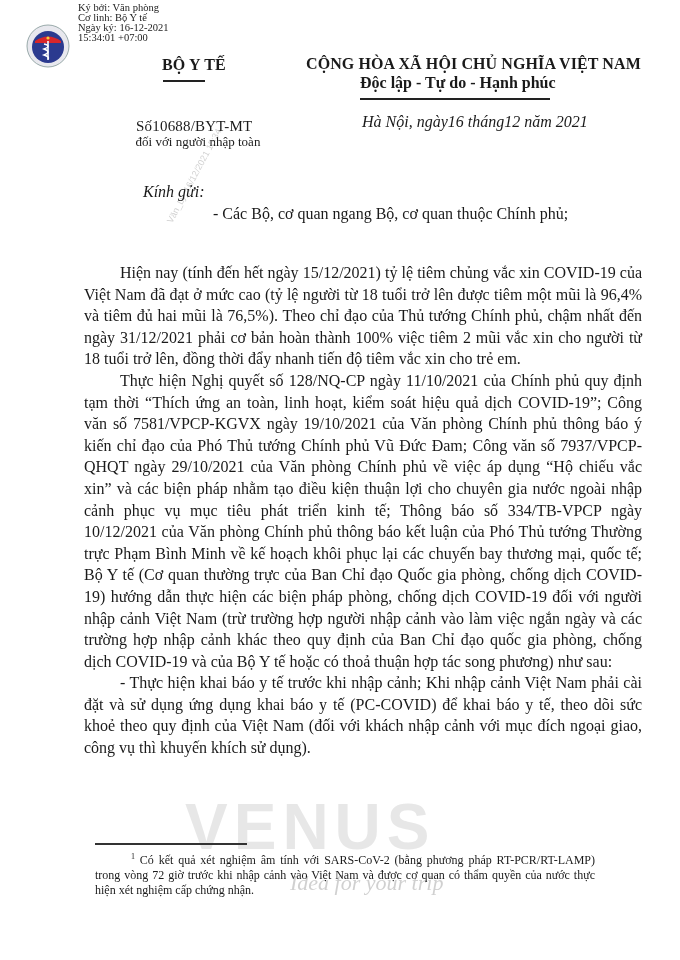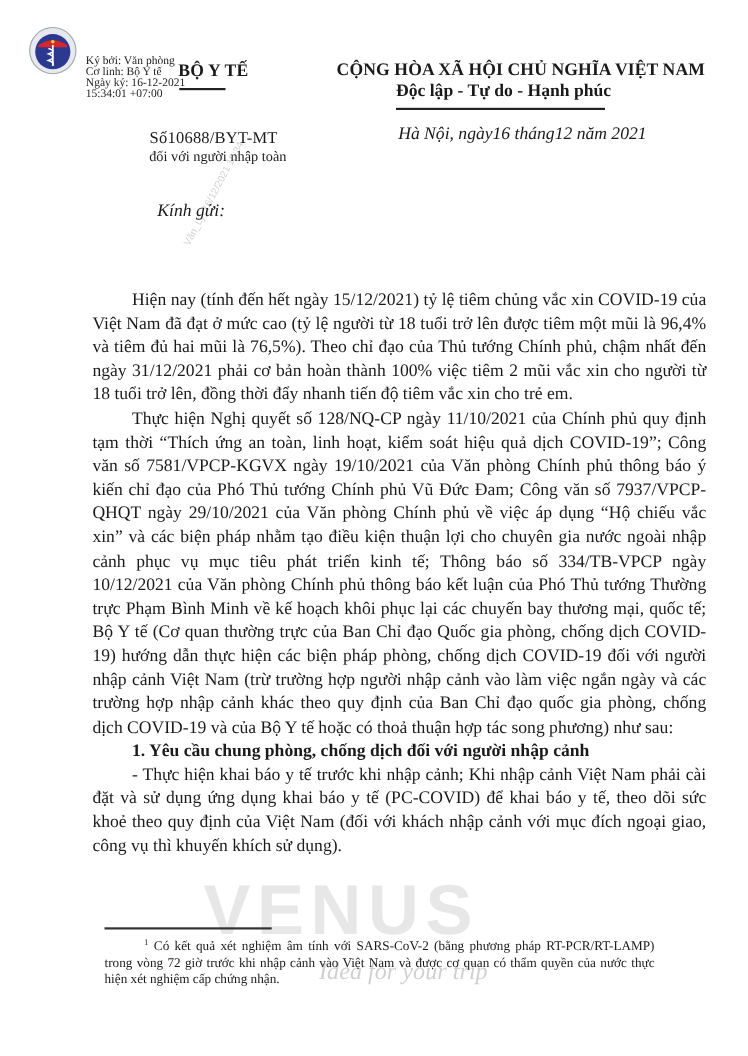--- a/index.html
+++ b/index.html
@@ -1,21 +1,21 @@
 <!DOCTYPE html>
 <html><head>
 <meta charset="utf-8">
 <style>
   html, body { margin: 0; padding: 0; }
   body {
     width: 680px; height: 960px; background: #ffffff; position: relative; overflow: hidden;
     font-family: "Liberation Serif", "DejaVu Serif", serif; color: #1a1a1a;
   }
   .abs { position: absolute; }
-  .sig-block { left: 78px; top: 3px; font-size: 10.5px; line-height: 10px; color: #222; margin-top: 48px; }
+  .sig-block { left: 78px; top: 3px; font-size: 10.5px; line-height: 10px; color: #222; }
   .logo { left: 26px; top: 24px; width: 44px; height: 44px; }
   .org-name { left: 162px; top: 56px; font-weight: bold; font-size: 16px; letter-spacing: 0.2px; }
   .org-underline { left: 163px; top: 80px; width: 42px; height: 1.5px; background: #222; }
   .nation { left: 306px; top: 55px; font-weight: bold; font-size: 16px; letter-spacing: 0.1px; }
   .motto { left: 360px; top: 74px; font-weight: bold; font-size: 16px; }
   .motto-underline { left: 360px; top: 98px; width: 190px; height: 1.5px; background: #222; }
   .place-date { left: 362px; top: 113px; font-style: italic; font-size: 16px; text-align: right; }
   .doc-number { left: 136px; top: 118px; font-size: 15px; letter-spacing: 0.2px; }
   .subject { left: 98px; top: 134px; width: 200px; text-align: center; font-size: 13px; line-height: 16px; }
   .kinh-gui { left: 143px; top: 183px; font-size: 16px; font-style: italic; }
@@ -75,26 +75,26 @@
 
 <div class="abs nation">CỘNG HÒA XÃ HỘI CHỦ NGHĨA VIỆT NAM</div>
 <div class="abs motto">Độc lập - Tự do - Hạnh phúc</div>
 <div class="abs motto-underline"></div>
 <div class="abs place-date">Hà Nội, ngày16  tháng12  năm 2021</div>
 
 <div class="abs stamp-diag">Văn_Ly_16/12/2021 15:34</div>
 
 <div class="abs kinh-gui">Kính gửi:</div>
 <div class="abs recipients">
+  <div>- Các Bộ, cơ quan ngang Bộ, cơ quan thuộc Chính phủ;</div>
 </div>
 
 <div class="abs body-text">
   <p>Hiện nay (tính đến hết ngày 15/12/2021) tỷ lệ tiêm chủng vắc xin COVID-19 của Việt Nam đã đạt ở mức cao (tỷ lệ người từ 18 tuổi trở lên được tiêm một mũi là 96,4% và tiêm đủ hai mũi là 76,5%). Theo chỉ đạo của Thủ tướng Chính phủ, chậm nhất đến ngày 31/12/2021 phải cơ  bản hoàn thành 100% việc tiêm 2 mũi vắc xin cho người từ 18 tuổi trở lên, đồng thời đẩy nhanh tiến độ tiêm vắc xin cho trẻ em.</p>
   <p>Thực hiện Nghị quyết số 128/NQ-CP ngày 11/10/2021 của Chính phủ quy định tạm thời “Thích ứng an toàn, linh hoạt, kiểm soát hiệu quả dịch COVID-19”; Công văn số 7581/VPCP-KGVX ngày 19/10/2021 của Văn phòng Chính phủ thông báo ý kiến chỉ đạo của Phó Thủ tướng Chính phủ Vũ Đức Đam; Công văn số 7937/VPCP-QHQT ngày 29/10/2021 của Văn phòng Chính phủ về việc áp dụng “Hộ chiếu vắc xin” và các biện pháp nhằm tạo điều kiện thuận lợi cho chuyên gia nước ngoài nhập cảnh phục vụ mục tiêu phát triển kinh tế; Thông báo số 334/TB-VPCP ngày 10/12/2021 của Văn phòng Chính phủ thông báo kết luận của Phó Thủ tướng Thường trực Phạm Bình Minh về kế hoạch khôi phục lại các chuyến bay thương mại, quốc tế; Bộ Y tế (Cơ quan thường trực của Ban Chỉ đạo Quốc gia phòng, chống dịch COVID-19) hướng dẫn thực hiện các biện pháp phòng, chống dịch COVID-19 đối với người nhập cảnh Việt Nam (trừ trường hợp người nhập cảnh vào làm việc ngắn ngày và các trường hợp nhập cảnh khác theo quy định của Ban Chỉ đạo quốc gia phòng, chống dịch COVID-19 và của Bộ Y tế hoặc có thoả thuận hợp tác song phương) như sau:</p>
-  <p class="heading">1. Yêu cầu chung phòng, chống dịch đối với người nhập cảnh</p>
   <p>- Thực hiện khai báo y tế trước khi nhập cảnh; Khi nhập cảnh Việt Nam phải cài đặt và sử dụng ứng dụng khai báo y tế (PC-COVID) để khai báo y tế, theo dõi sức khoẻ theo quy định của Việt Nam (đối với khách nhập cảnh với mục đích ngoại giao, công vụ thì khuyến khích sử dụng).</p>
 </div>
 
 <div class="abs watermark-brand">VENUS</div>
 <div class="abs watermark-tag">Idea for your trip</div>
 
 <div class="abs fn-sep"></div>
 <div class="abs footnote">
   <p><sup>1</sup><span> Có kết quả xét nghiệm âm tính với SARS-CoV-2 (bằng phương pháp RT-PCR/RT-LAMP) trong vòng 72 giờ trước khi nhập cảnh vào Việt Nam và được cơ quan có thẩm quyền của nước thực hiện xét nghiệm cấp chứng nhận.</span></p>
 </div>

